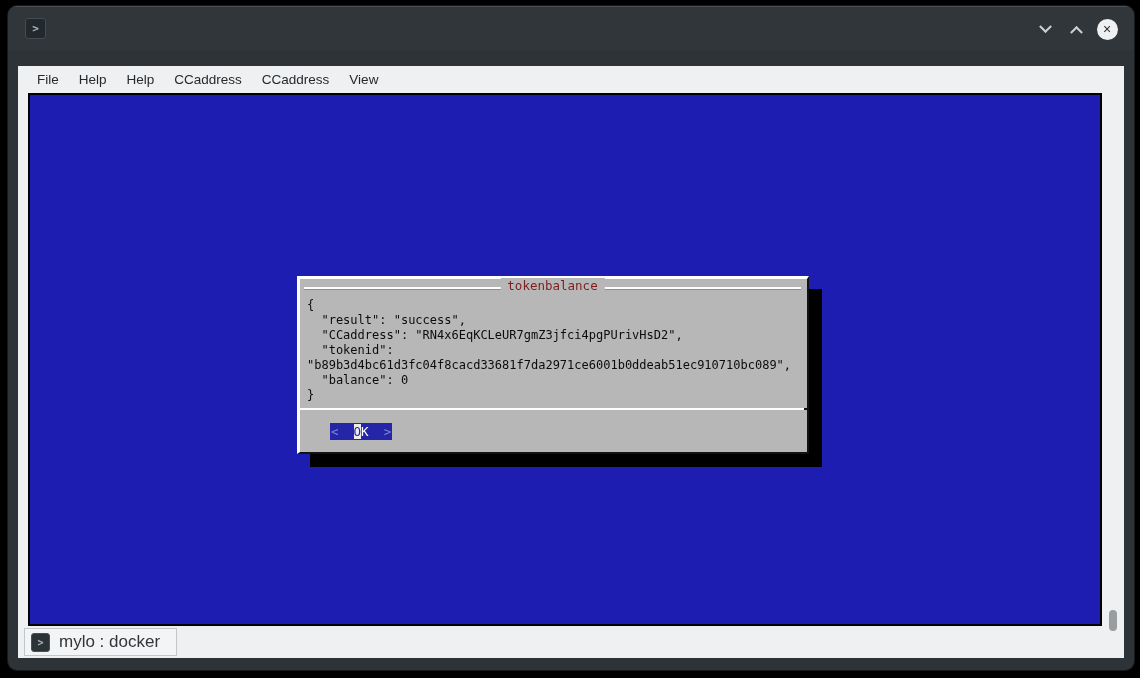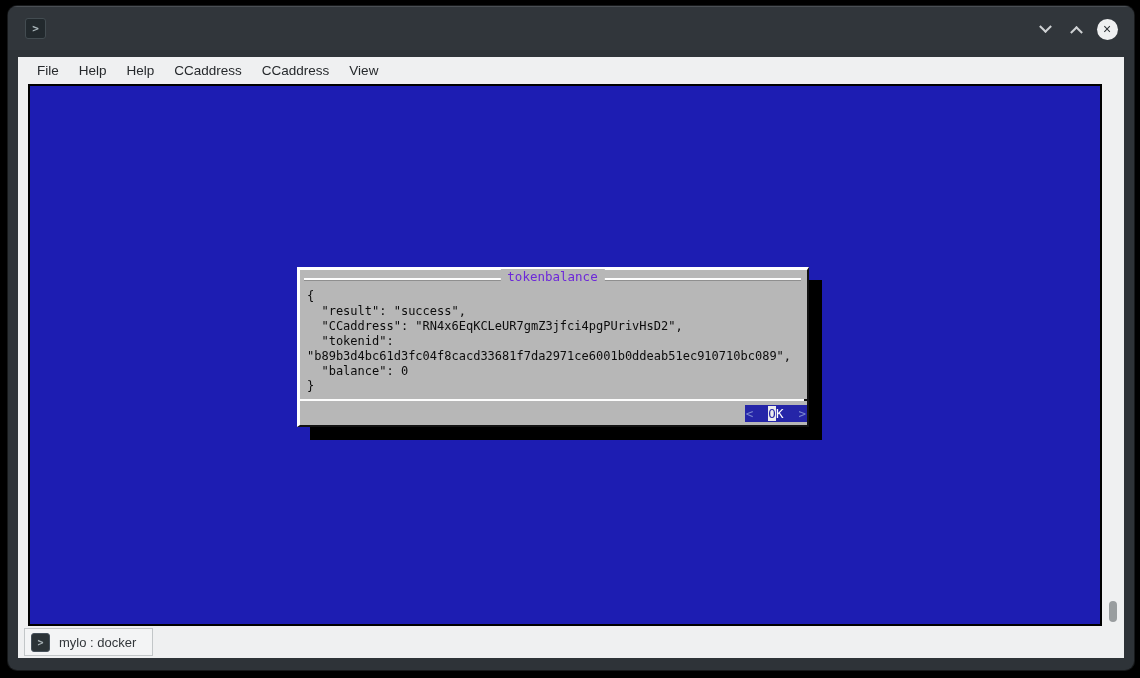--- a/index.html
+++ b/index.html
@@ -26,21 +26,21 @@
              justify-content:center; cursor:pointer; }
   .chev { width:9px; height:9px; border-right:2px solid #ced1d3;
           border-bottom:2px solid #ced1d3; }
   .chev.down { transform:rotate(45deg) translate(-2px,-2px); }
   .chev.up   { transform:rotate(225deg) translate(-2px,-2px); }
   .close-circle { width:21px; height:21px; border-radius:50%; background:#eff0f1;
                   color:#2b2f33; display:flex; align-items:center; justify-content:center;
                   font-size:14px; line-height:1; }
 
   
-  .frame-body { flex:1; margin:7px 10px 12px 10px; background:#eff0f1;
+  .frame-body { flex:1; margin:16px 10px 12px 10px; background:#eff0f1;
                 display:flex; flex-direction:column; min-height:0; }
 
   
   .menubar { height:27px; flex:0 0 27px; display:flex; align-items:center;
              padding-left:9px; background:#eff0f1; }
   .menu-item { padding:3px 10px; font-size:13.5px; color:#26292c; cursor:pointer; }
 
   
   .terminal-row { flex:1; display:flex; min-height:0; }
   .terminal { flex:1; margin-left:10px; background:#1d1db2; border:2px solid #000;
@@ -53,45 +53,45 @@
   .dlg { position:absolute; left:267px; top:181px; width:512px;
          background:#b7b7b7;
          border-top:3px solid #fff; border-left:3px solid #fff;
          border-right:2px solid #121212; border-bottom:2px solid #121212;
          box-shadow:13px 13px 0 0 #000;
          font-family:"DejaVu Sans Mono", monospace; }
   .dlg-title-row { position:relative; height:15px; margin:1px 6px 0 4px; }
   .dlg-title-line { position:absolute; left:0; right:0; top:7px; height:2px;
                     background:#fdfdfd; box-shadow:0 1px 0 #8f8f8f; }
   .dlg-title { position:absolute; left:50%; transform:translateX(-50%); top:-2px;
-               background:#b7b7b7; padding:0 7px; color:#6d28d9;
+               background:#b7b7b7; padding:0 7px; color:#7f1d1d;
                font-size:12.5px; white-space:nowrap; }
   .dlg-body { padding:3px 8px 5px 7px; font-size:12px; line-height:15px;
               color:#0c0c0c; white-space:pre; overflow:hidden; }
   .dlg-sep { height:2px; background:#fdfdfd; position:relative; }
   .dlg-sep::after { content:""; position:absolute; right:0; top:0;
                     width:3px; height:2px; background:#121212; }
-  .dlg-buttons { height:24px; display:flex; align-items:center; justify-content:flex-end; }
+  .dlg-buttons { height:42px; display:flex; align-items:center; justify-content:flex-start;padding-left:30px; }
   .ok-btn { background:#2525a8; white-space:pre; font-size:12.5px; line-height:17px;
             padding:0 1px; cursor:pointer; }
   .ok-btn .bracket { color:#7b87cf; }
   .ok-btn .cursor  { background:#ececec; color:#2525a8; }
   .ok-btn .rest    { color:#ffffff; }
 
   
   .tabbar { height:32px; flex:0 0 32px; background:#eff0f1; display:flex;
             align-items:center; padding-left:6px; }
   .tab { height:28px; display:flex; align-items:center; gap:9px;
          padding:0 16px 0 6px; background:#f3f4f5; border:1px solid #c2c6c8;
          cursor:pointer; }
   .tab-icon { width:19px; height:19px; background:#2b3337; border:1px solid #45505a;
               border-radius:3px; color:#a7b2b6;
               font:bold 10px "DejaVu Sans Mono", monospace;
               display:flex; align-items:center; justify-content:center; }
-  .tab-label { font-size:13px; color:#32363a; }
+  .tab-label { font-size:17px; color:#32363a; }
 </style>
 </head>
 <body>
 
 <div class="window">
 
   <div class="titlebar">
     <div class="appicon">
       <span>&gt;</span>
     </div>

